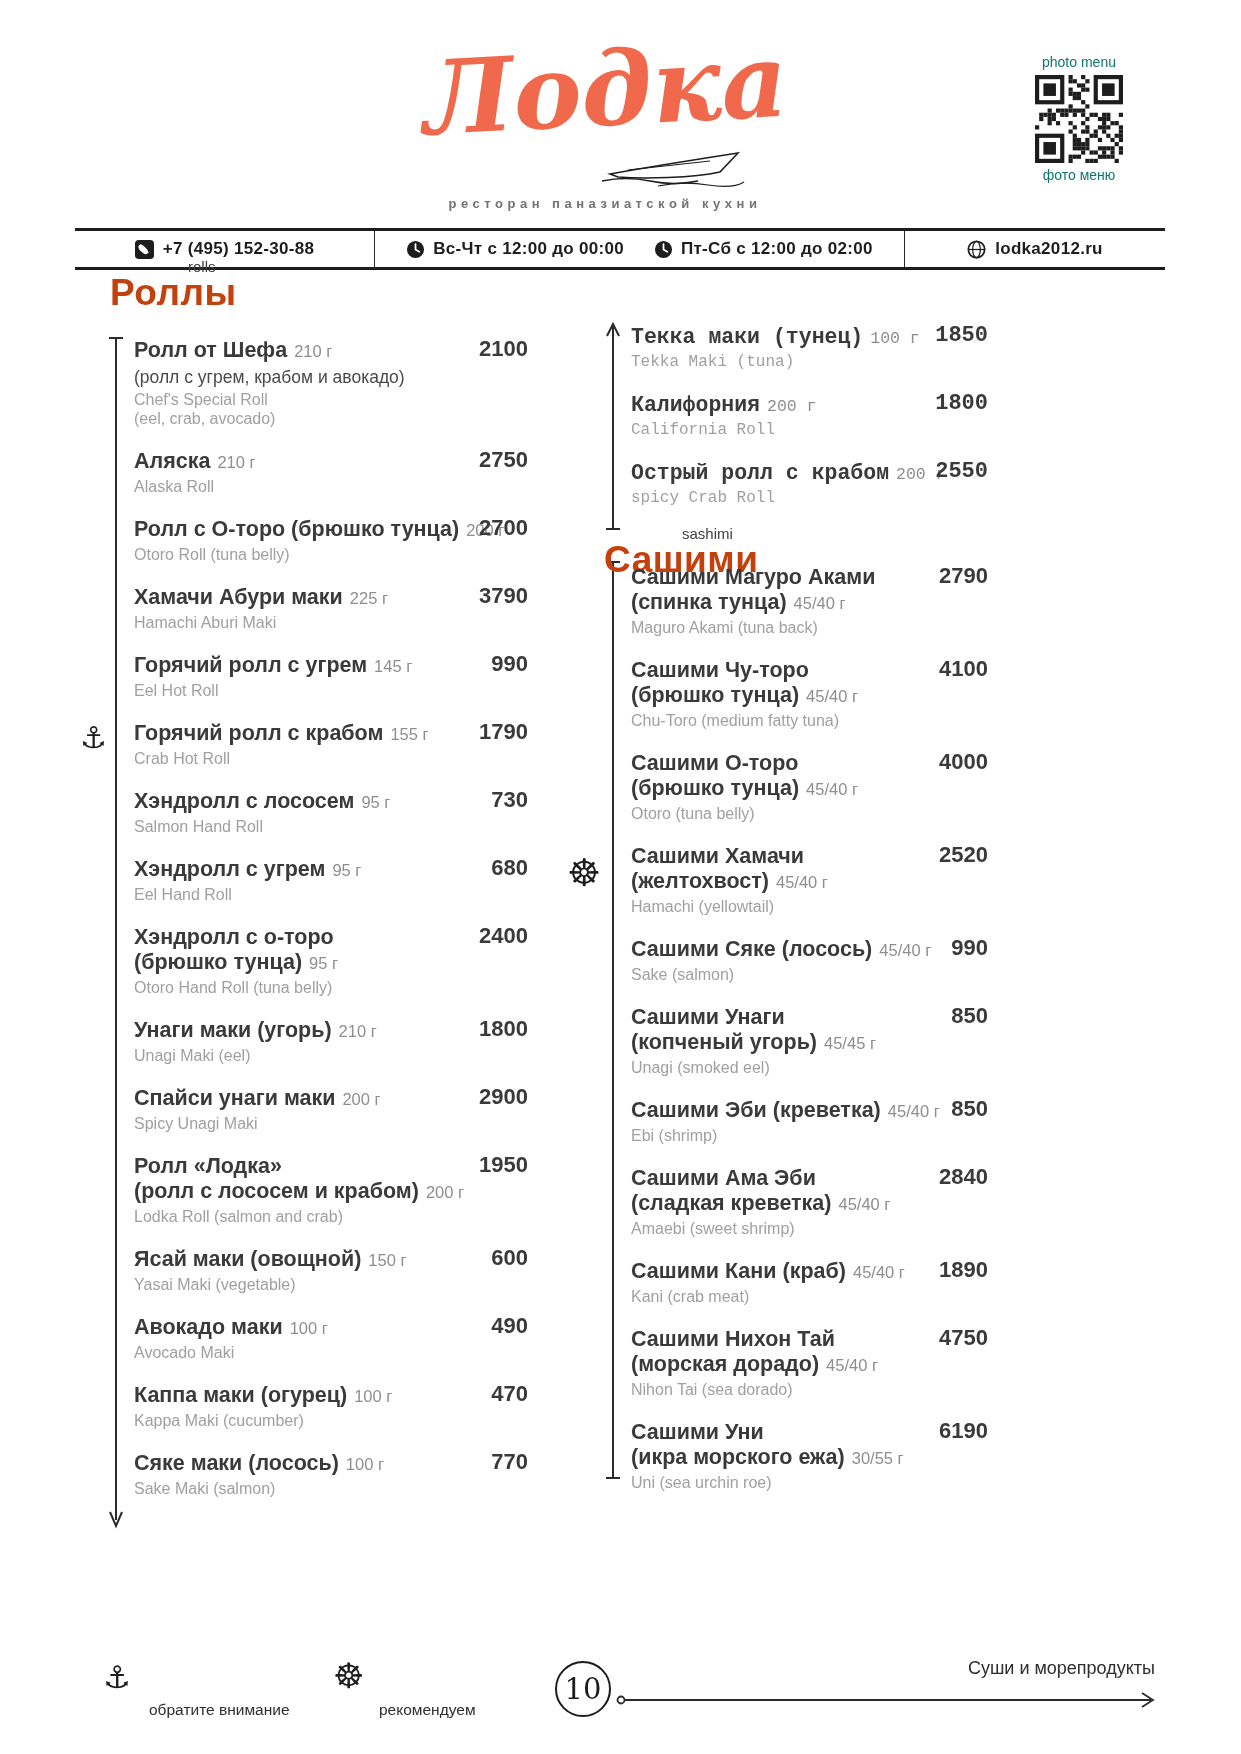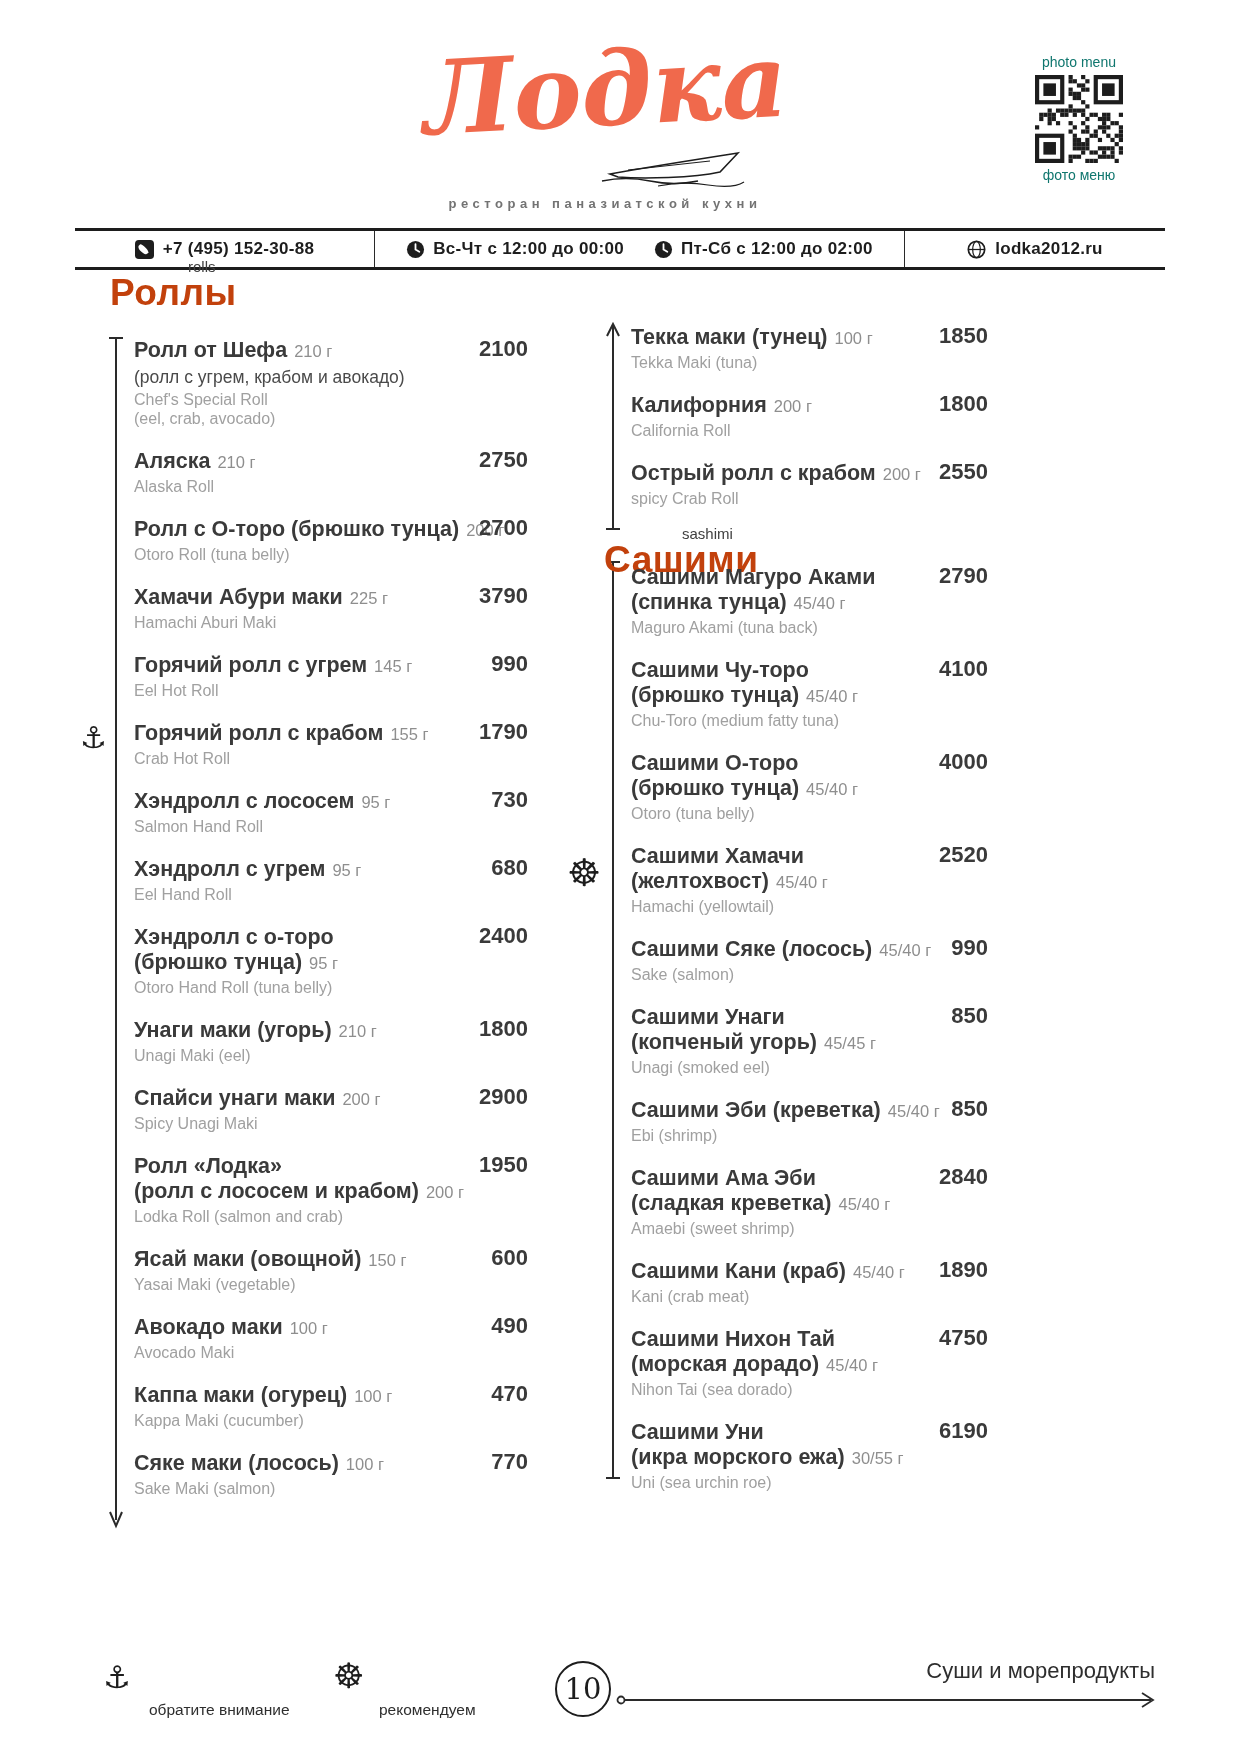--- a/index.html
+++ b/index.html
@@ -34,21 +34,21 @@
   
   .sec-head{position:absolute;}
   .sec-sub{font-size:15px;color:#404040;margin:0 0 0 78px;line-height:14px;}
   .sec-title{font-size:37px;font-weight:700;color:#c2410c;line-height:38px;letter-spacing:0.5px;}
   .rolls-head{left:110px;top:260px;}
   .sashimi-head{left:604px;top:516px;margin-top:11px;}
 
   
   .menu-col{position:absolute;}
   .col-rolls-left{left:116px;top:338px;width:412px;}
-  .col-rolls-right{left:613px;top:325px;width:375px;}
+  .col-rolls-right{left:613px;top:325px;width:375px;font-family:Liberation Mono, monospace;}
   .col-sashimi{left:613px;top:565px;width:375px;}
 
   .menu-item{position:relative;padding-left:18px;margin-bottom:21px;}
   .item-name{font-size:21.5px;font-weight:600;color:var(--name);line-height:25px;}
   .name-text{white-space:pre-line;}
   .item-weight{font-size:16.5px;font-weight:500;color:#8e8e8e;margin-left:7px;}
   .item-note{font-size:17.5px;color:#4a4a4a;line-height:22px;margin-top:2px;}
   .item-desc{font-size:16px;color:var(--muted);line-height:19px;margin-top:2px;white-space:pre-line;}
   .item-price{position:absolute;right:0;top:-2px;font-size:22px;font-weight:600;color:var(--name);}
 
@@ -64,21 +64,21 @@
   .footer{position:absolute;left:75px;top:1648px;width:1090px;height:86px;}
   .f-icon{position:absolute;font-family:"DejaVu Sans",sans-serif;color:var(--ink);line-height:1;}
   .f-anchor{left:28px;top:14px;font-size:31px;}
   .f-wheel{left:258px;top:11px;font-size:35px;}
   .f-label{position:absolute;font-size:15.5px;color:#2e2e2e;margin-top:26px;}
   .f-note{left:74px;top:27px;}
   .f-rec{left:304px;top:27px;}
   .f-page{position:absolute;left:452px;top:13px;width:56px;height:56px;border:2.5px solid var(--ink);
           border-radius:50%;display:flex;align-items:center;justify-content:center;
           font-family:"DejaVu Serif",serif;font-weight:400;font-size:29px;color:var(--ink);margin-left:28px;}
-  .f-next{position:absolute;right:10px;top:10px;font-size:22px;font-weight:500;color:#2e2e2e;}
+  .f-next{position:absolute;right:10px;top:10px;font-size:18px;font-weight:500;color:#2e2e2e;}
   .f-line{position:absolute;left:540px;top:42px;}
 </style>
 </head>
 <body>
 
 <div class="page">
 
   <div class="logo-wrap">
     <span class="logo-text">Лодка</span>
     <svg class="boat-svg" width="150" height="40" viewBox="0 0 150 40">

